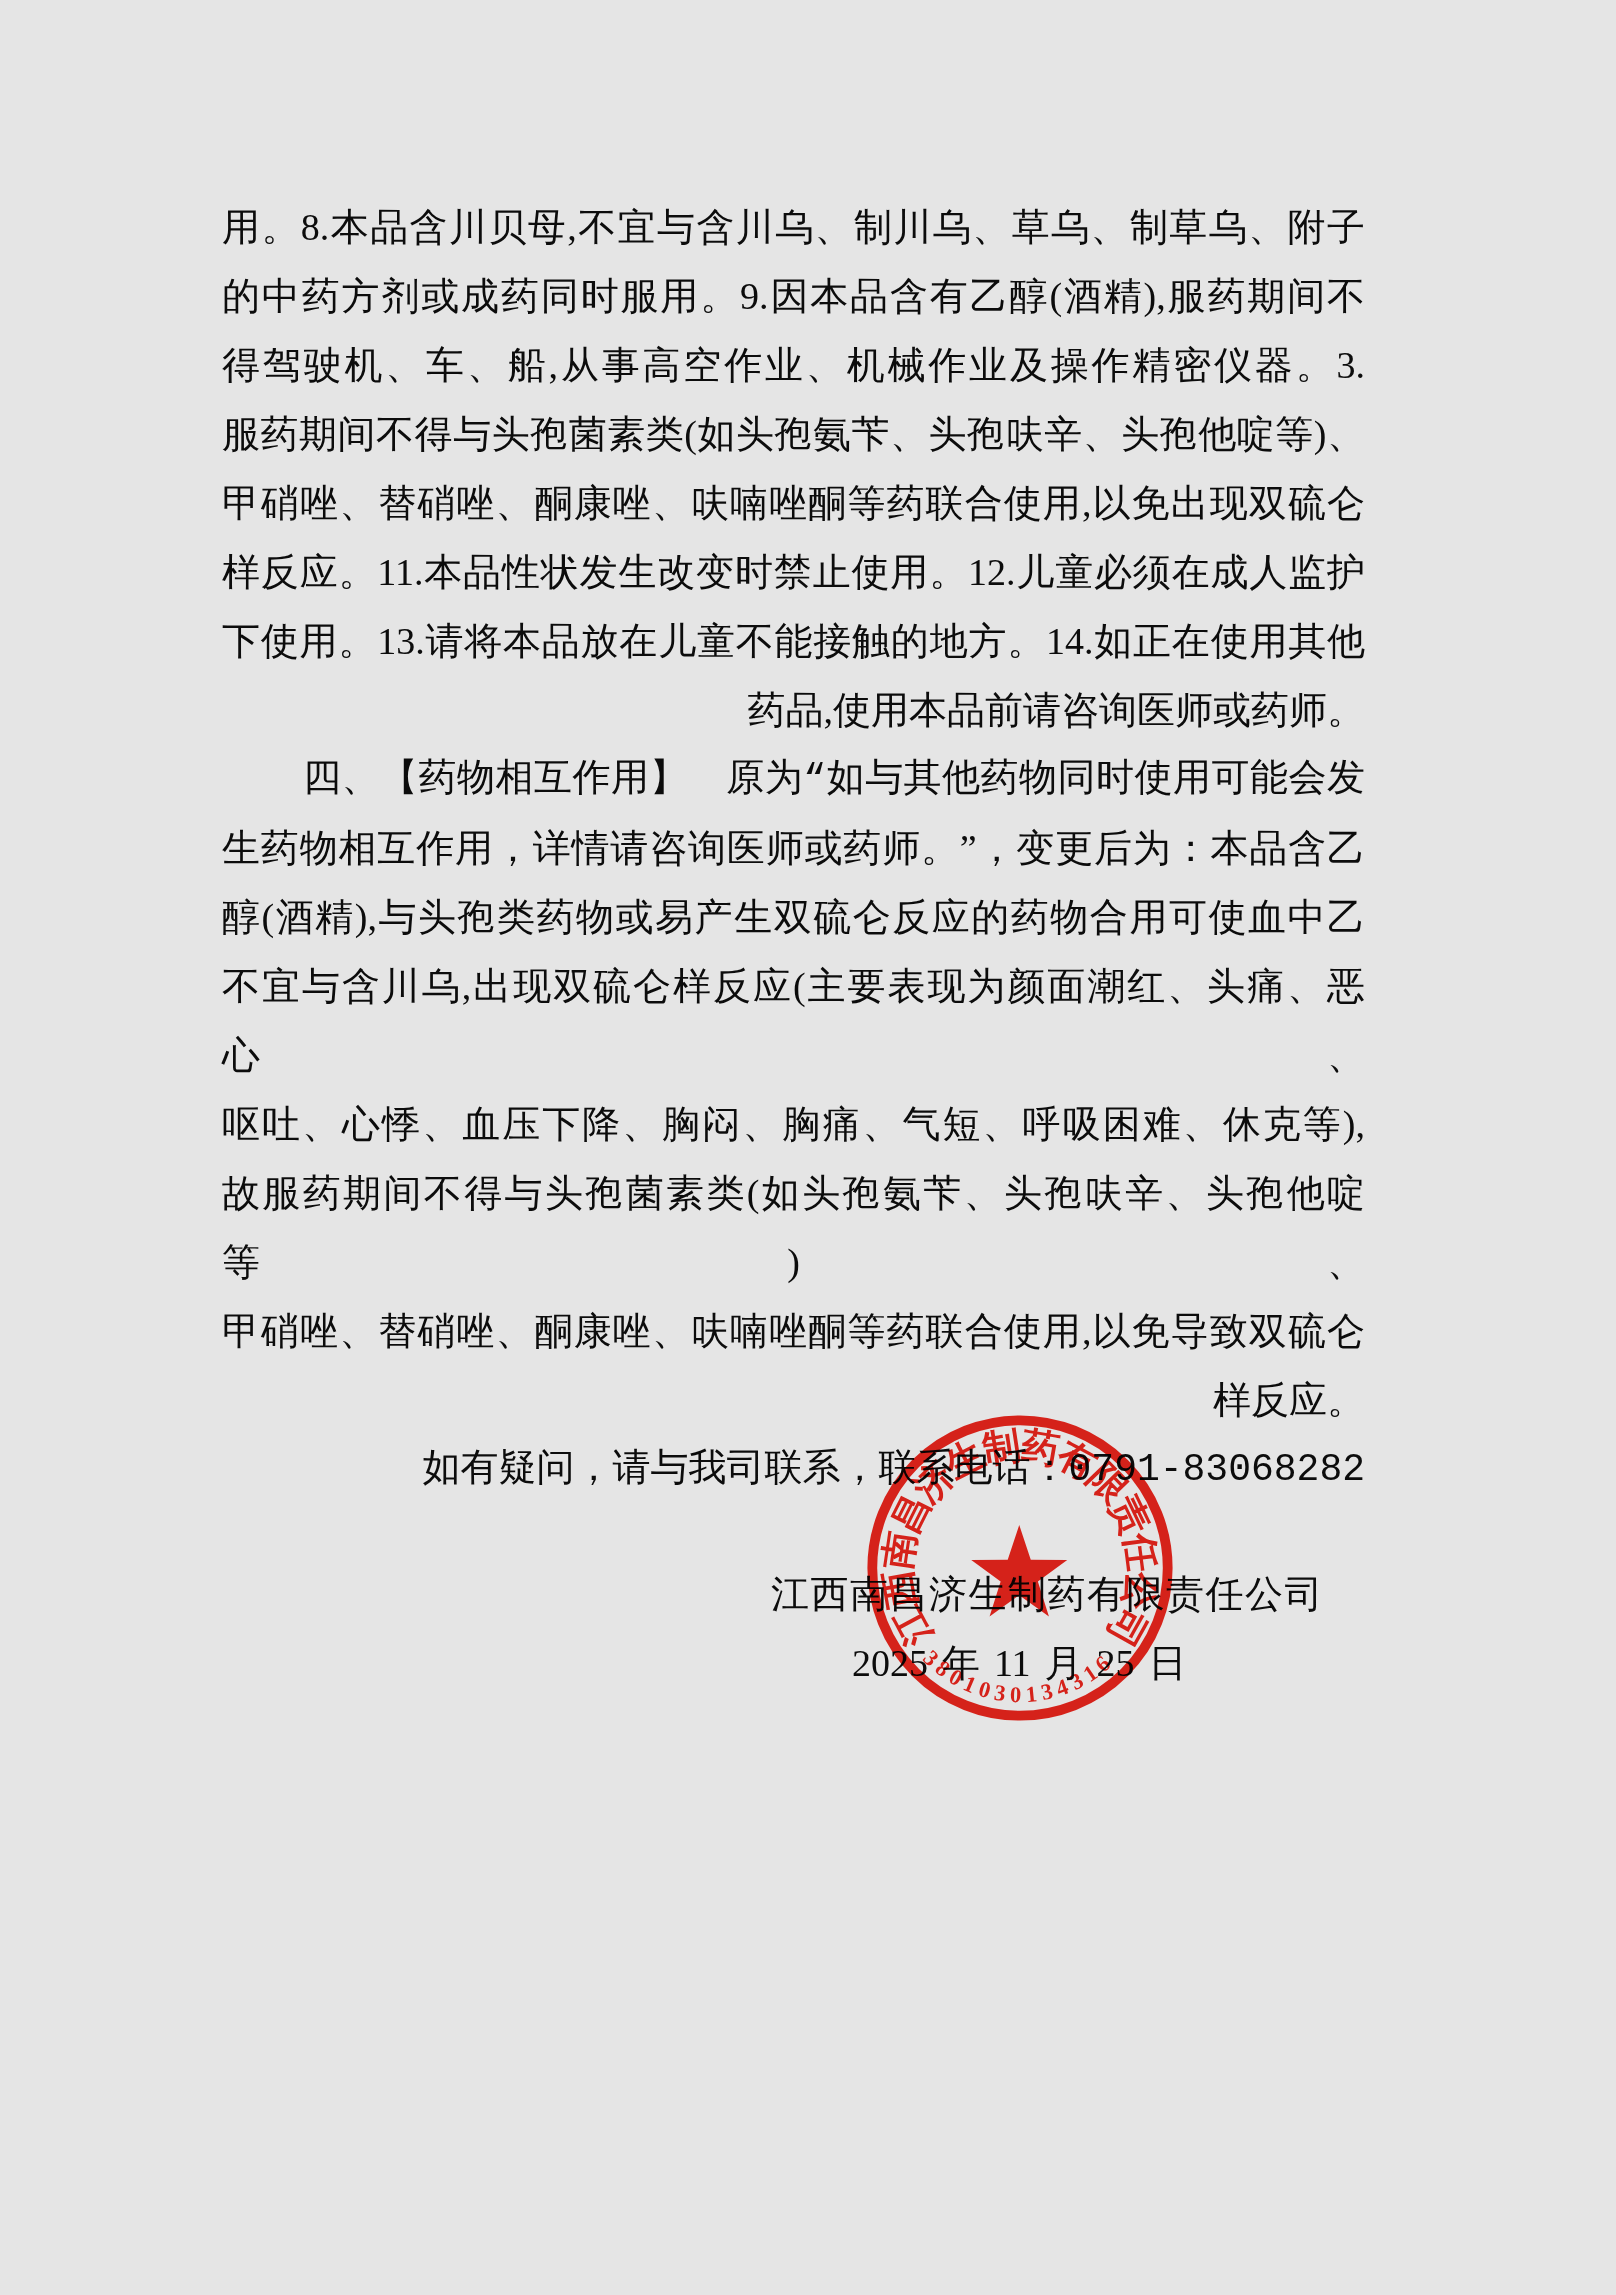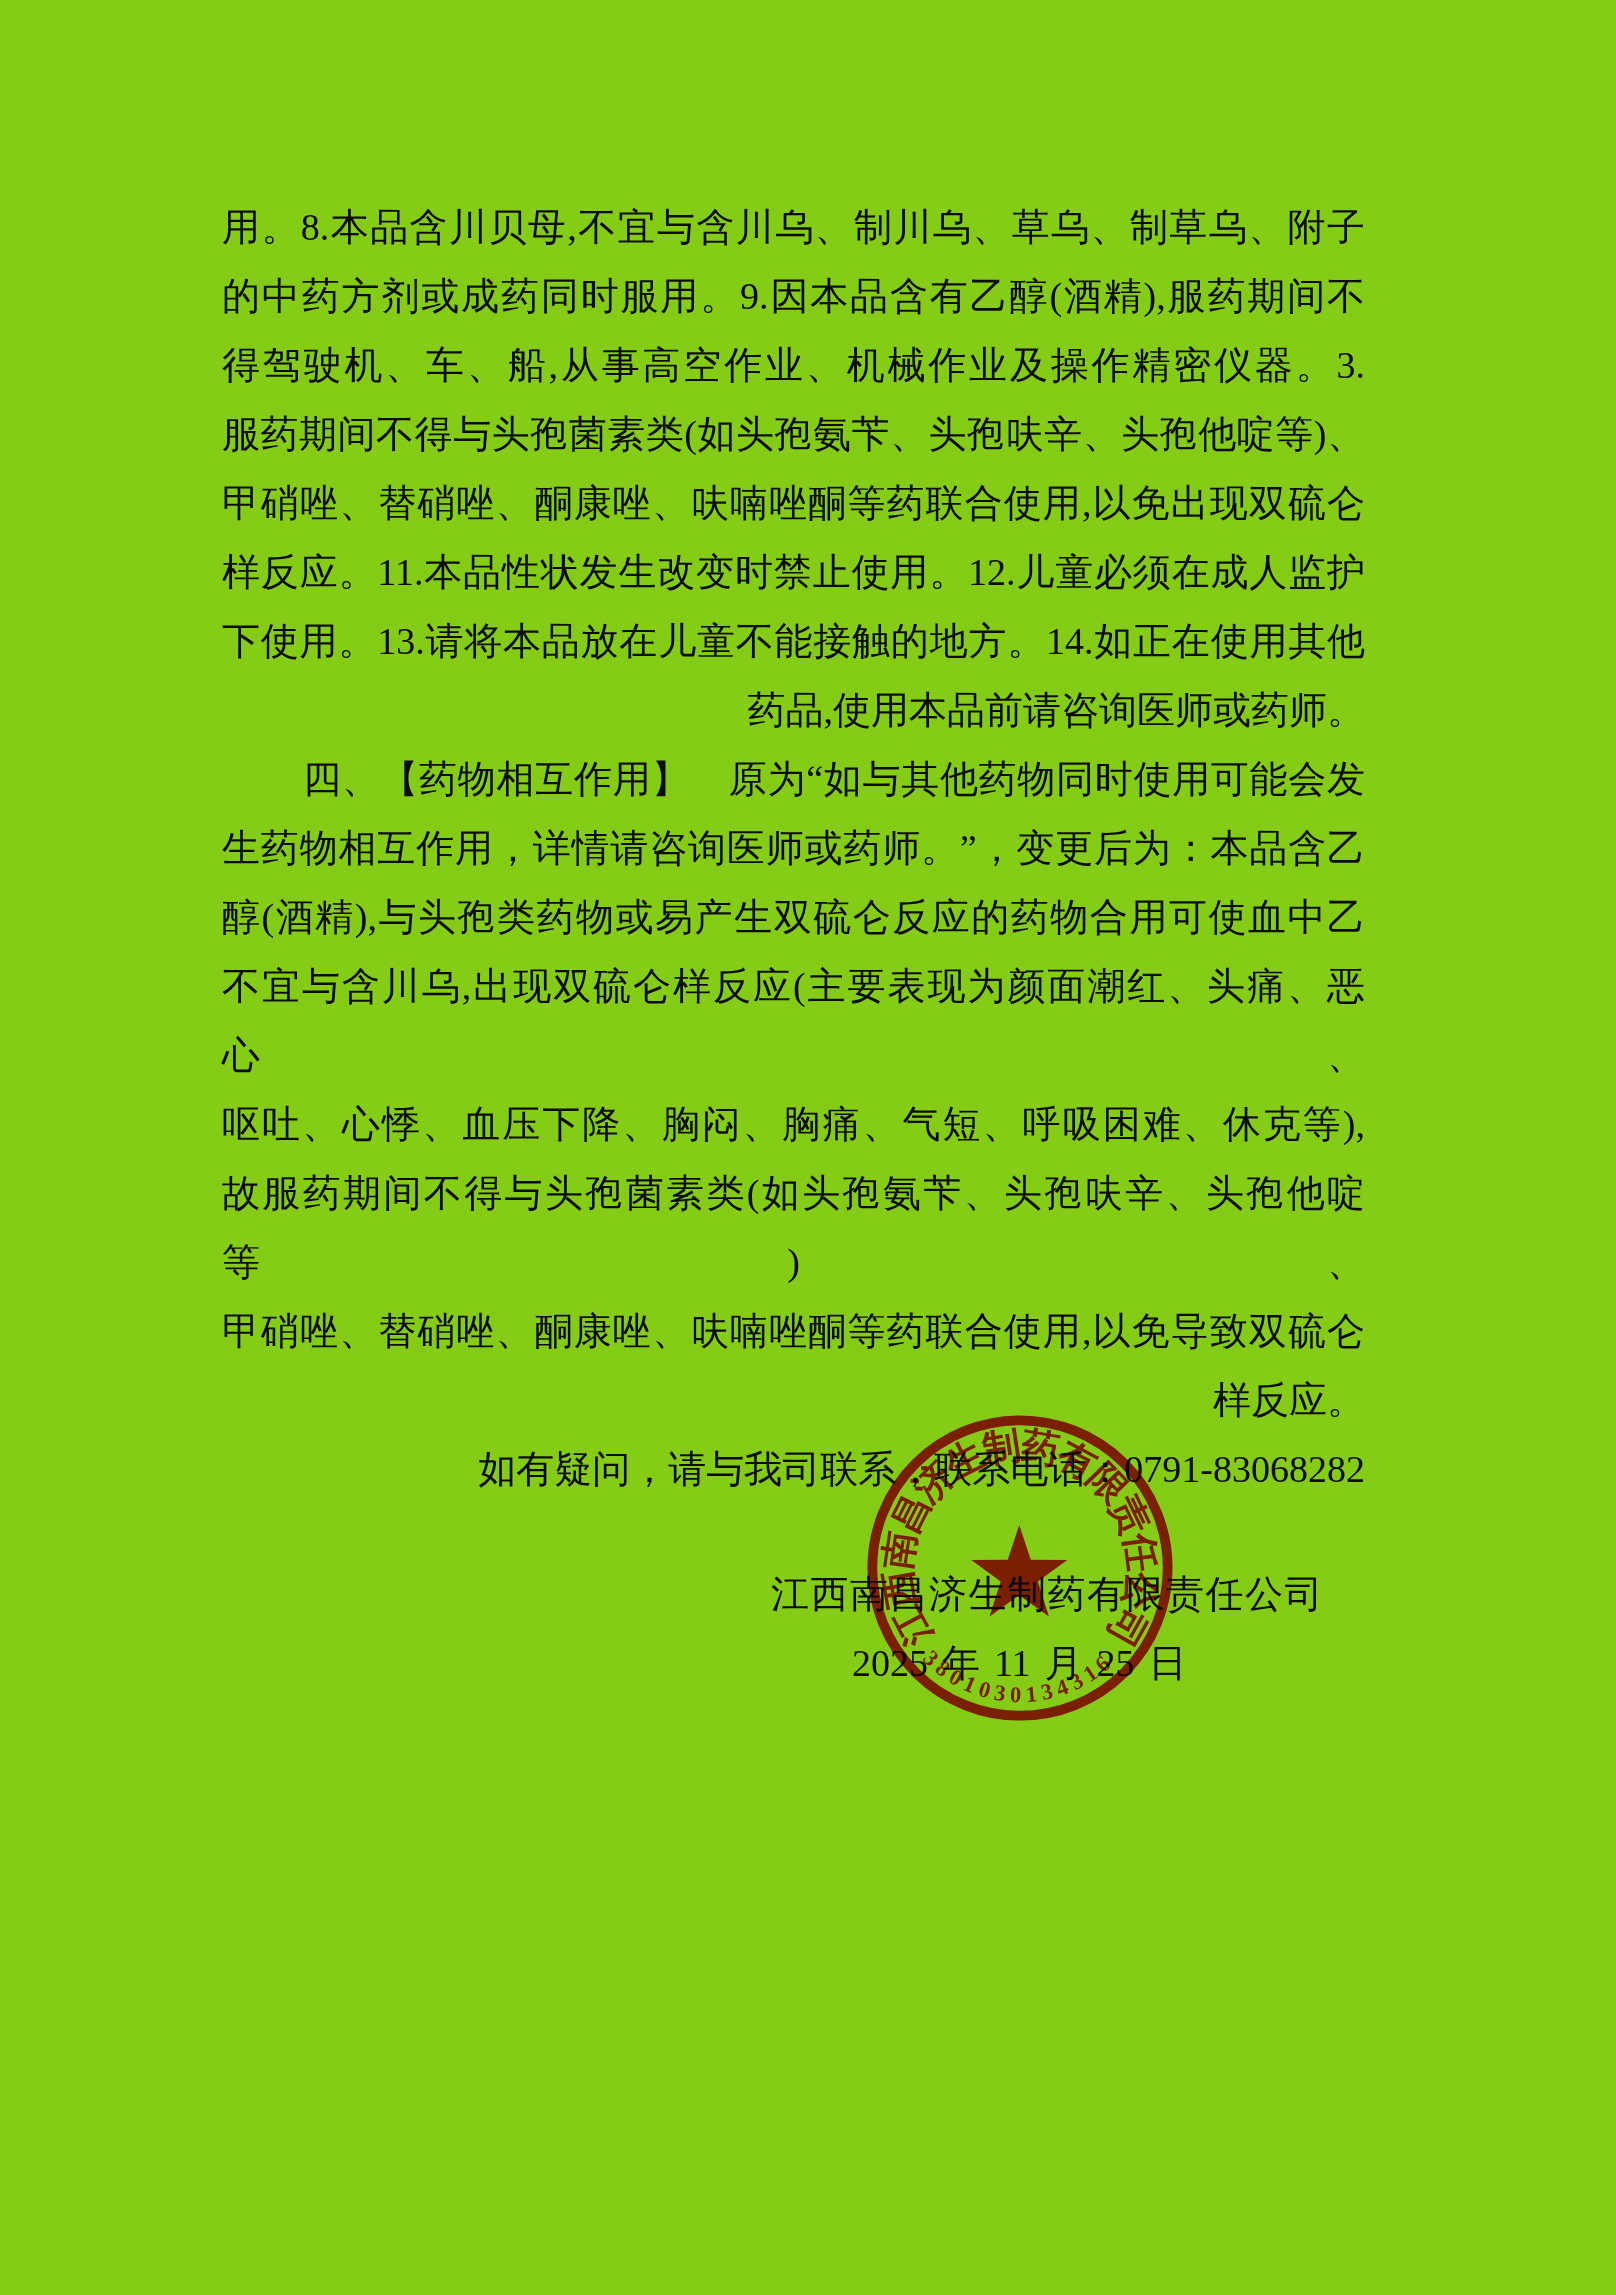--- a/index.html
+++ b/index.html
@@ -1,38 +1,38 @@
 <!DOCTYPE html>
 <html style="font-size:12px"><head>
 <meta charset="utf-8">
 <style>
   html,body{margin:0;padding:0;background:#ffffff;}
   .page{
     position:relative;
     width:1617px;
     height:2295px;
-    background:#84cc16;
+    background:#e5e5e5;
     overflow:hidden;
     font-family:"Liberation Serif","DejaVu Serif",serif;
     color:#0c0c0c;
   }
   .text-block{
     position:absolute;
     left:222px;
     top:193px;
     width:1143px;
     font-size:38px;
     line-height:69px;
   }
   .line{min-height:69px;text-align:right;}
   .just{
     text-align:justify;
     text-align-last:justify;
   }
-  .indent{text-indent:81px;}
+  .indent{text-indent:81px;font-family:Liberation Mono, monospace;}
   .sig-company{
     position:absolute;
     left:771px;
     top:1569px;
     font-size:38px;
     letter-spacing:1.5px;
     white-space:nowrap;
   }
   .sig-date{
     position:absolute;

